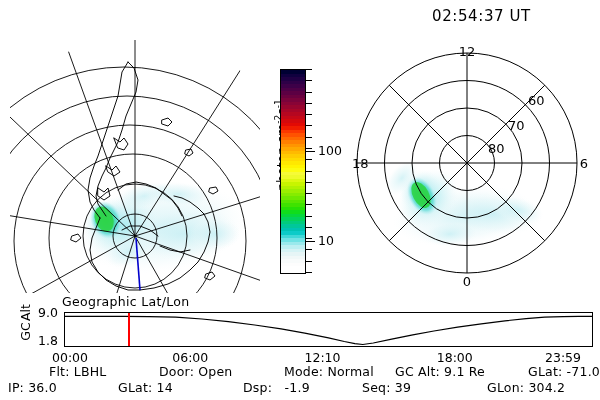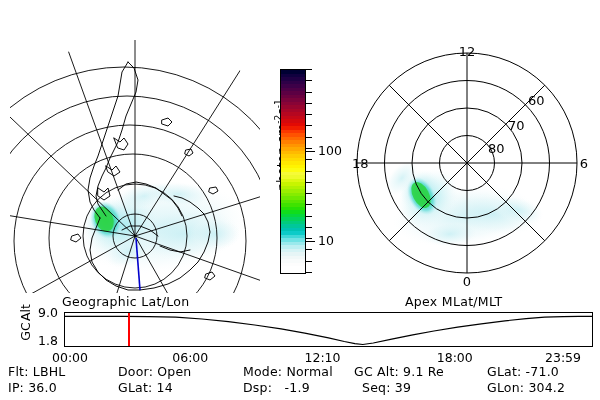--- a/index.html
+++ b/index.html
@@ -128,29 +128,30 @@
   }
 
   
   #status { left: 0; top: 364px; width: 600px; height: 34px; }
   .st-cell {
     position: absolute;
     font-size: 12.5px;
     white-space: nowrap;
     letter-spacing: 0.2px;
   }
-  .st-row1 { top: 0px; }
+  .st-row1 { top: 0px; margin-left: 41px; }
   .st-row2 { top: 16px; }
 </style>
 </head>
 <body>
 
 <div id="root">
 
   <div id="header" class="abs">
+    <div class="h-time">02:54:37 UT</div>
   </div>
 
   <div id="geo-panel" class="abs">
     <svg width="250" height="255" viewBox="0 0 250 255">
       <defs>
         <clipPath id="geoClip">
           <circle cx="125" cy="198" r="196"></circle>
         </clipPath>
         <radialGradient id="auroraCoreG" cx="50%" cy="50%" r="50%">
           <stop offset="0%" stop-color="#2ad94a" stop-opacity="1"></stop>
@@ -377,21 +378,20 @@
       <text x="125" y="18" font-family="DejaVu Sans, sans-serif" font-size="13" text-anchor="middle">12</text>
       <text x="242" y="130" font-family="DejaVu Sans, sans-serif" font-size="13" text-anchor="middle">6</text>
       <text x="125" y="248" font-family="DejaVu Sans, sans-serif" font-size="13" text-anchor="middle">0</text>
       <text x="10" y="130" font-family="DejaVu Sans, sans-serif" font-size="13" text-anchor="start">18</text>
 
       <text x="186" y="67" font-family="DejaVu Sans, sans-serif" font-size="13" text-anchor="start">60</text>
       <text x="166" y="92" font-family="DejaVu Sans, sans-serif" font-size="13" text-anchor="start">70</text>
       <text x="146" y="115" font-family="DejaVu Sans, sans-serif" font-size="13" text-anchor="start">80</text>
     </svg>
   </div>
-  <div id="mag-caption" class="abs panel-caption">Apex MLat/MLT</div>
 
   <div id="timeline" class="abs">
     <div id="tl-ylabel-1">Alt</div>
     <div id="tl-ylabel-2">GC</div>
     <div id="tl-ytick-hi" class="tl-ytick">9.0</div>
     <div id="tl-ytick-lo" class="tl-ytick">1.8</div>
     <div id="tl-frame">
       <svg width="527" height="33" viewBox="0 0 527 33" preserveAspectRatio="none">
         <polyline id="tl-curve" fill="none" stroke="#000000" stroke-width="1.2" points="0.0,3.3 29.0,3.3 58.0,3.3 84.3,3.6 110.7,4.2 137.0,6.0 163.4,8.7 189.7,12.0 216.1,15.9 239.8,20.1 263.5,24.9 279.3,28.5 289.9,30.6 297.8,31.5 308.3,30.0 326.7,26.1 347.8,21.9 368.9,18.0 392.6,14.1 416.3,10.8 440.0,7.8 461.1,5.7 479.6,4.2 498.0,3.6 513.8,3.3 527.0,3.3"></polyline>
       </svg>

